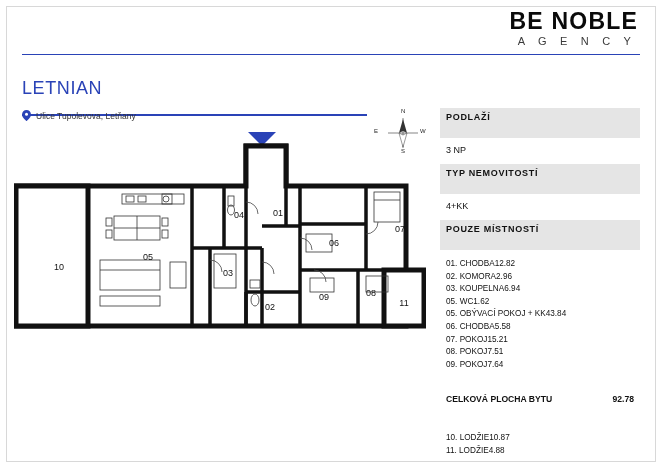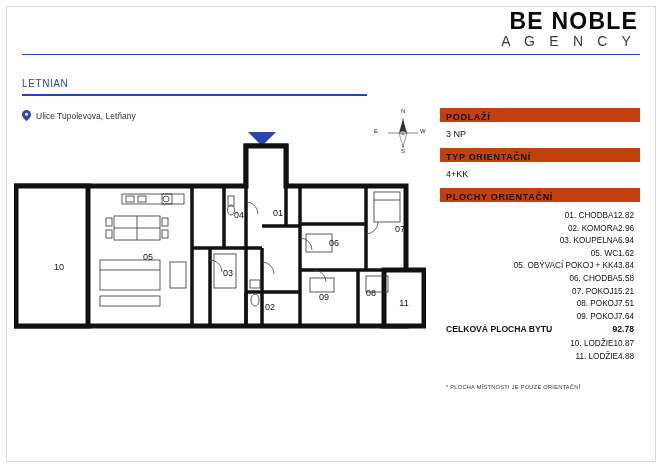--- a/index.html
+++ b/index.html
@@ -46,21 +46,21 @@
     text-align: right;
   }
   .brand-main {
     font-size: 23px;
     font-weight: bold;
     letter-spacing: 1.2px;
     color: #0a0a0a;
     line-height: 26px;
   }
   .brand-sub {
-    font-size: 14px;
+    font-size: 11px;
     letter-spacing: 5.2px;
     color: #3a3a3a;
     line-height: 13px;
     margin-top: 1px;
     padding-right: 2px;
   }
   .header-rule {
     position: absolute;
     left: 22px;
     top: 54px;
@@ -70,24 +70,24 @@
   }
 
   
   .title-wrap {
     position: absolute;
     left: 22px;
     top: 78px;
     width: 360px;
   }
   .title-text {
-    font-size: 10px;
+    font-size: 18px;
     color: #2a43b7;
     letter-spacing: 0.6px;
-    padding-bottom: 5px;
+    padding-bottom: 15px;
   }
   .title-underline {
     width: 345px;
     height: 2px;
     background: #2a43b7;
   }
   .addr {
     position: absolute;
     left: 22px;
     top: 110px;
@@ -127,55 +127,55 @@
   .plan svg { display: block; }
 
   
   .panel {
     position: absolute;
     left: 440px;
     top: 108px;
     width: 200px;
   }
   .sec-head {
-    background: #c2410c;
+    background: #e5e5e5;
     font-size: 9px;
     font-weight: bold;
     letter-spacing: 0.7px;
-    padding: 4px 6px 0 6px;
+    padding: 4px 6px 16px 6px;
     color: #111;
   }
   .sec-val {
     font-size: 9px;
     padding: 7px 6px 9px 6px;
     color: #111;
   }
   .rooms {
     padding: 8px 6px 0 6px;
   }
   .room-row {
     display: flex;
-    justify-content: flex-end;
+    justify-content: flex-start;
     font-size: 8.2px;
     line-height: 12.6px;
     color: #111;
   }
   .room-row .nm { white-space: nowrap; }
   .room-row .vl { white-space: nowrap; }
   .total-row {
     display: flex;
     justify-content: space-between;
     font-size: 8.6px;
     font-weight: bold;
-    margin-top: 1px;
+    margin-top: 23px;
     padding: 0 6px;
     color: #111;
   }
   .extra {
-    margin-top: 4px;
+    margin-top: 28px;
     padding: 0 6px;
   }
   .note {
     margin-top: 20px;
     padding: 0 6px;
     font-size: 5.6px;
     color: #333;
     letter-spacing: 0.3px;
   }
 </style>
@@ -316,24 +316,24 @@
         <text x="45" y="140">10</text>
         <text x="390" y="176">11</text>
       </g>
     </svg>
   </div>
 
   <div class="panel">
     <div class="sec-head">PODLAŽÍ</div>
     <div class="sec-val">3 NP</div>
 
-    <div class="sec-head">TYP ORIENTAČNÍ</div>
+    <div class="sec-head">TYP NEMOVITOSTÍ</div>
     <div class="sec-val">4+KK</div>
 
-    <div class="sec-head">PLOCHY ORIENTAČNÍ</div>
+    <div class="sec-head">POUZE MÍSTNOSTÍ</div>
 
     <div class="rooms">
       <div class="room-row">
         <span class="nm">01. CHODBA</span>
         <span class="vl">12.82</span>
       </div>
       <div class="room-row">
         <span class="nm">02. KOMORA</span>
         <span class="vl">2.96</span>
       </div>

